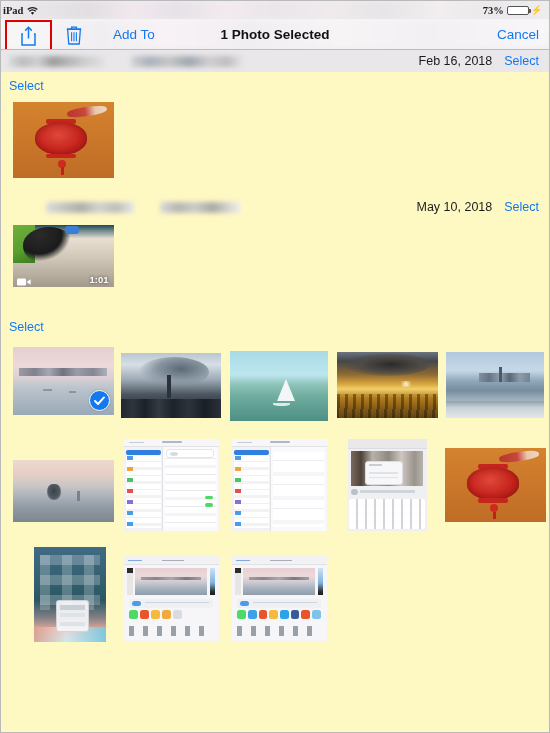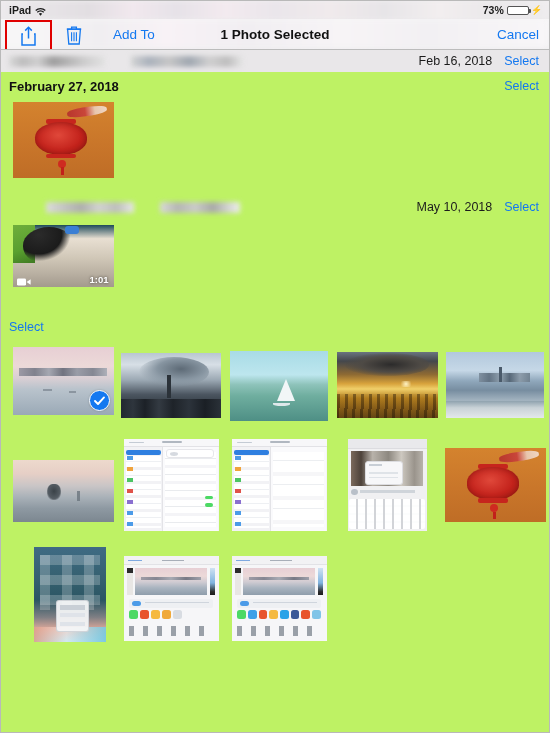--- a/index.html
+++ b/index.html
@@ -25,22 +25,23 @@
   
   .status-bar {
     position: relative;
     height: 18px;
     background: linear-gradient(180deg,#f0eef0 0%, #eceaec 100%);
     display: flex;
     align-items: center;
     font-size: 10.5px;
     font-weight: bold;
     color: #1c1c1c;
-    padding: 0 8px;
+    padding: 0 2px;
     overflow: hidden;
+    font-family: Liberation Serif, serif;
   }
   .status-blur {
     position: absolute;
     top: 0; left: 0; right: 0; bottom: 0;
     background:
       linear-gradient(90deg,
         rgba(236,234,236,1) 0%,
         rgba(226,222,226,1) 16%,
         rgba(241,232,238,1) 24%,
         rgba(230,226,232,1) 32%,
@@ -122,21 +123,21 @@
     display: flex; align-items: center; justify-content: center;
     font-size: 13.5px; font-weight: bold; color: #111; z-index: 3;
   }
   .tb-cancel {
     position: absolute; right: 10px; top: 0; height: 31px;
     display: flex; align-items: center;
     font-size: 13.5px; color: #1478f0; z-index: 3;
   }
 
   
-  .content { position: relative; width: 100%; height: 682px; background: #bef264; }
+  .content { position: relative; width: 100%; height: 682px; background: #fef9c3; }
 
   .section-header {
     position: relative;
     height: 28px;
     display: flex;
     align-items: center;
     padding: 0 10px 0 8px;
   }
   .section-header.scrolled-bg {
     background: #e9e7e9;
@@ -580,23 +581,20 @@
     <div class="section-header scrolled-bg">
       <div class="sh-titles">
         <span class="blurtxt blur-a"></span>
         <span class="blurtxt blur-b"></span>
       </div>
       <span class="sh-date">Feb 16, 2018</span>
       <span class="sh-select">Select</span>
     </div>
 
     <div class="section-header">
-      <div class="sh-titles">
-        <span class="sh-title">February 27, 2018</span>
-      </div>
       <span class="sh-select">Select</span>
     </div>
     <div class="thumb-row" style="margin-top:2px;">
       <div class="cell">
         <div class="thumb ph-lantern" style="width:101px;height:76px;">
           <span class="handfork"></span>
           <span class="cap-t"></span>
           <span class="lanternbody"></span>
           <span class="cap-b"></span>
           <span class="tassel"></span>

